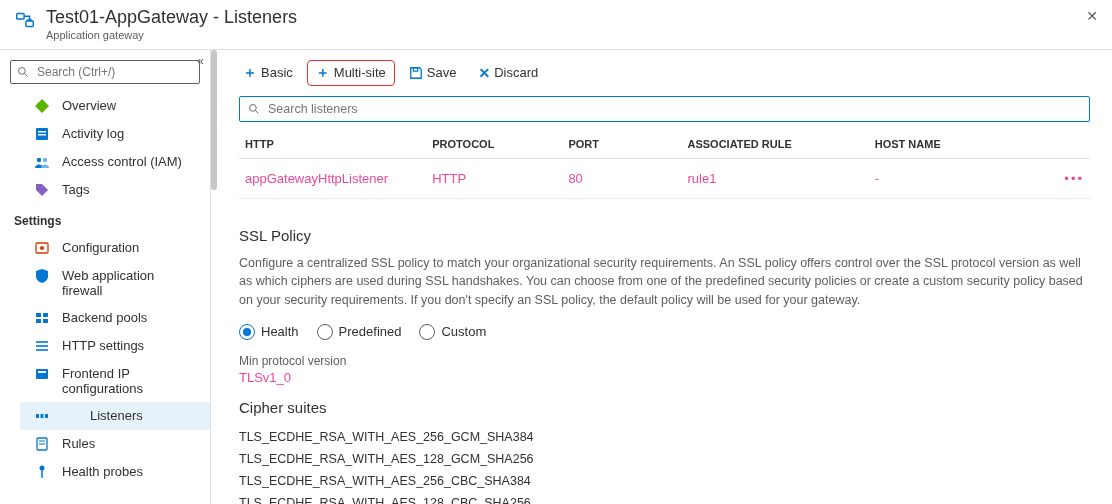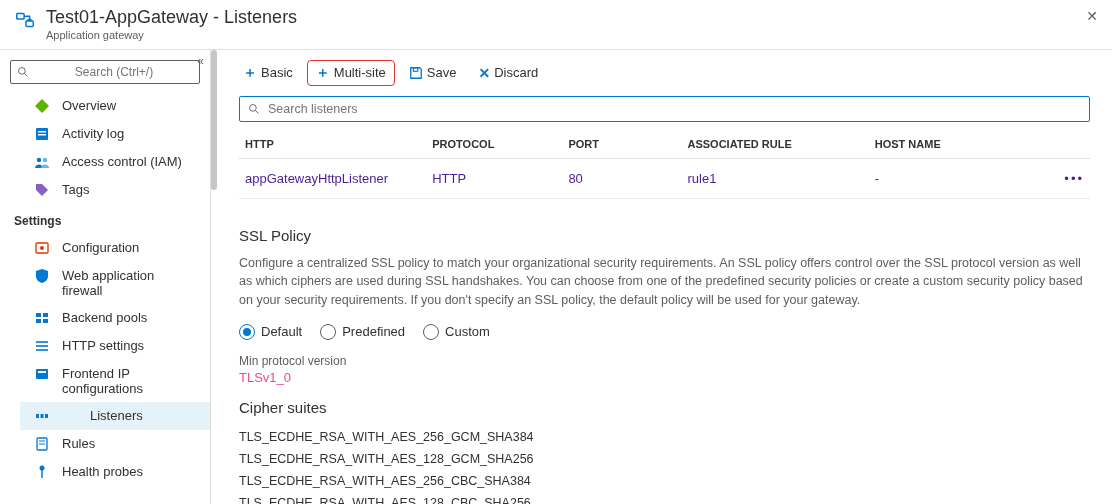--- a/index.html
+++ b/index.html
@@ -80,21 +80,20 @@
   }
   .search-box svg { width: 12px; height: 12px; margin-right: 6px; flex-shrink:0;}
   .search-box input {
     border: none;
     outline: none;
     font: inherit;
     color: #4d7c0f;
     flex: 1;
     min-width: 0;
     background: transparent;
-    text-align: center;
   }
 
   .nav-item {
     display: flex;
     align-items: flex-start;
     padding: 6px 12px 6px 14px;
     cursor: pointer;
     font-size: 13px;
     color: #323130;
     margin-left: 20px;
@@ -183,21 +182,21 @@
   table.listeners th {
     text-align: left;
     font-size: 11px;
     font-weight: 600;
     color: #323130;
     padding: 8px 6px;
     border-bottom: 1px solid #e1dfdd;
   }
   table.listeners td {
     font-size: 13px;
-    color: #4c1d95;
+    color: #ec4899;
     padding: 12px 6px;
     border-bottom: 1px solid #edebe9;
   }
   .row-more { color:#605e5c; font-size:16px; letter-spacing:2px; text-align:right; cursor:pointer;}
 
   h3.section {
     font-size: 15px;
     font-weight: 400;
     color: #323130;
     margin: 28px 0 10px;
@@ -468,21 +467,21 @@
           </tr>
         </tbody>
       </table>
 
       <h3 class="section">SSL Policy</h3>
       <p class="desc">Configure a centralized SSL policy to match your organizational security requirements. An SSL policy offers control over the SSL protocol version as well as which ciphers are used during SSL handshakes. You can choose from one of the predefined security policies or create a custom security policy based on your security requirements. If you don't specify an SSL policy, the default policy will be used for your gateway.</p>
 
       <div class="radio-row">
         <label class="radio selected">
           <span class="dot"></span>
-          <span>Default</span>
+          <span>Health</span>
         </label>
         <label class="radio">
           <span class="dot"></span>
           <span>Predefined</span>
         </label>
         <label class="radio">
           <span class="dot"></span>
           <span>Custom</span>
         </label>
       </div>

